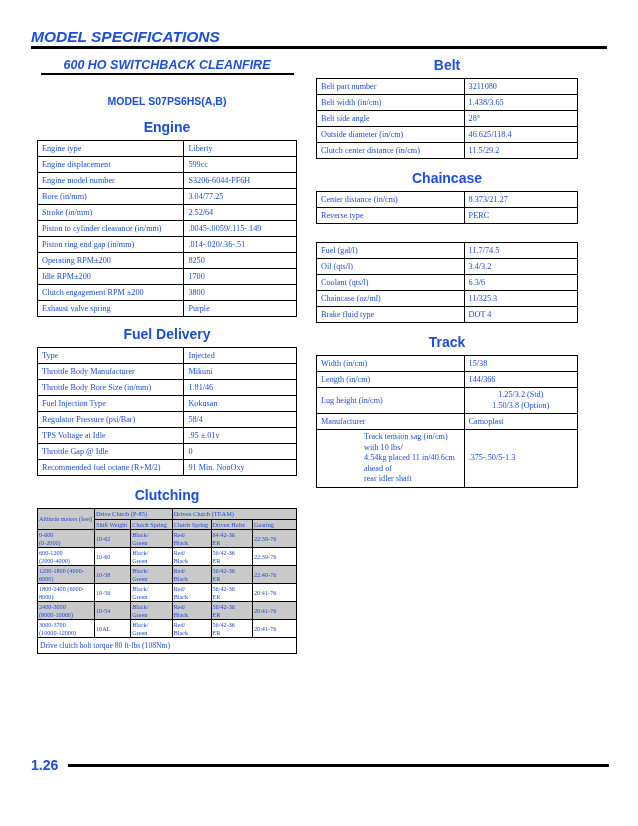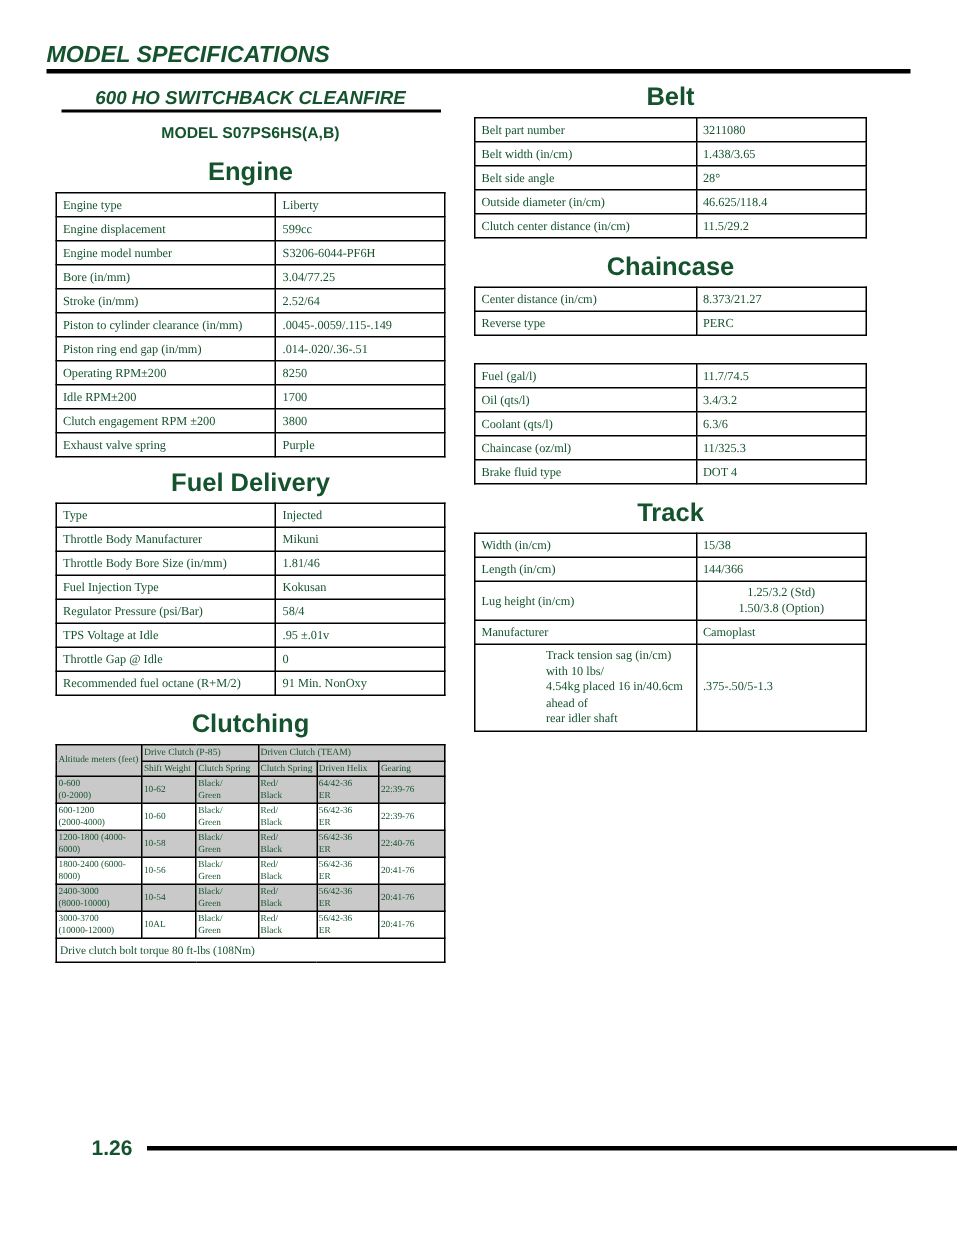--- a/index.html
+++ b/index.html
@@ -6,21 +6,21 @@
     margin: 0;
     padding: 0;
     background: #ffffff;
   }
   .page {
     position: relative;
     width: 638px;
     height: 826px;
     background: #ffffff;
     font-family: "Liberation Serif", serif;
-    color: #14532d;
+    color: #1d4ed8;
     overflow: hidden;
   }
 
   
   .doc-header {
     position: absolute;
     left: 31px;
     top: 28px;
     width: 576px;
   }
@@ -68,27 +68,27 @@
     height: 2px;
     background: #000;
     width: 253px;
     margin: 0 auto 0 auto;
   }
   .model-sub {
     font-family: "Liberation Sans", sans-serif;
     font-weight: bold;
     font-size: 10.5px;
     text-align: center;
-    margin-top: 8px;
+    margin-top: 20px;
     line-height: 13px;
   }
   .sec-title {
     font-family: "Liberation Sans", sans-serif;
     font-weight: bold;
-    font-size: 17px;
+    font-size: 14px;
     text-align: center;
     line-height: 14px;
   }
 
   
   table.spec {
     border-collapse: collapse;
     width: 100%;
     font-size: 8.2px;
     line-height: 10px;
@@ -147,21 +147,20 @@
   }
 
   
   .footer {
     position: absolute;
     left: 31px;
     top: 757px;
     width: 578px;
     display: flex;
     align-items: center;
-    margin-left: 30px;
   }
   .footer-page {
     font-family: "Liberation Sans", sans-serif;
     font-weight: bold;
     font-size: 14px;
     line-height: 16px;
     white-space: nowrap;
   }
   .footer-rule {
     flex: 1 1 auto;
@@ -456,21 +455,21 @@
           </tr>
         <tr>
           <td class="lbl">Lug height (in/cm)</td>
           <td class="val-multiline"><span>1.25/3.2 (Std)</span><br><span>1.50/3.8 (Option)</span></td>
         </tr>
         <tr>
             <td class="lbl">Manufacturer</td>
             <td class="val">Camoplast</td>
           </tr>
         <tr>
-          <td class="lbl-multiline"><span>Track tension sag (in/cm) with 10 lbs/</span><br><span>4.54kg placed 16 in/40.6cm ahead of</span><br><span>rear idler shaft</span></td>
+          <td class="lbl-multiline"><span>Track tension sag (in/cm) with 10 lbs/</span><br><span>4.54kg placed 11 in/40.6cm ahead of</span><br><span>rear idler shaft</span></td>
           <td class="val">.375-.50/5-1.3</td>
         </tr>
       </tbody>
     </table>
 
   </div>
 
   <div class="footer">
     <div class="footer-page">1.26</div>
     <div class="footer-rule"></div>

